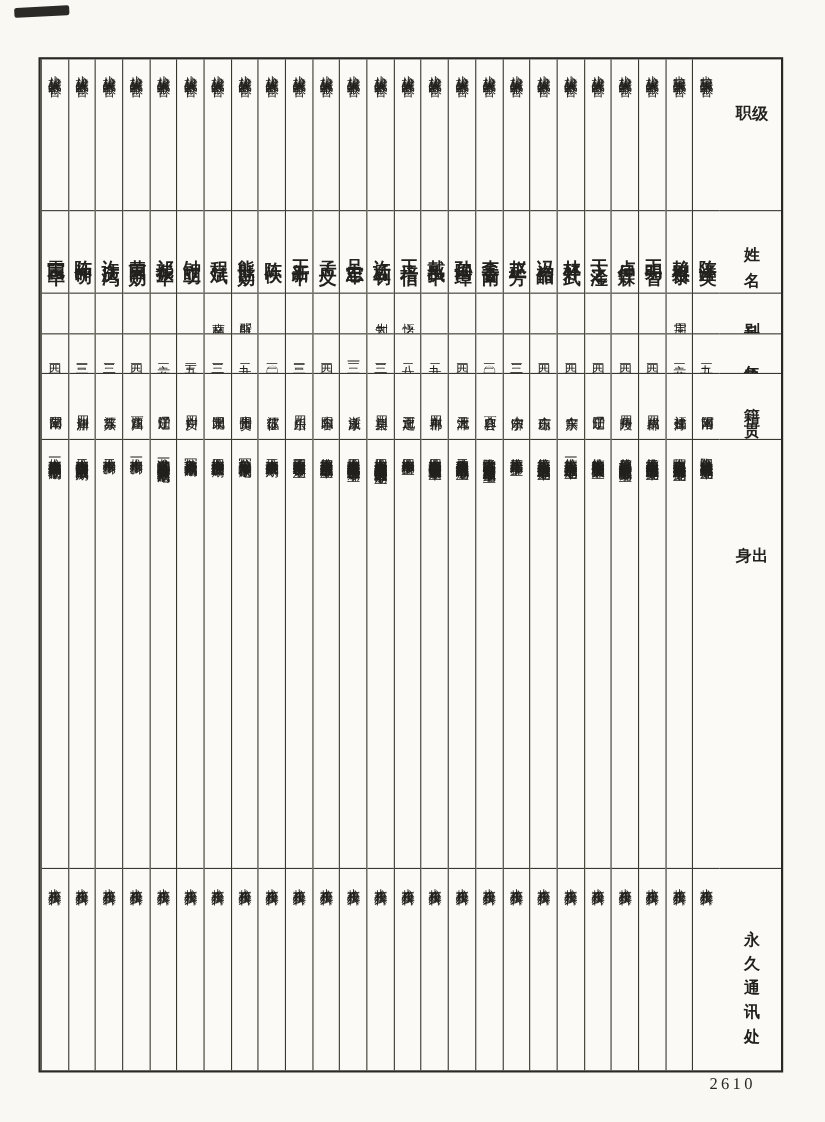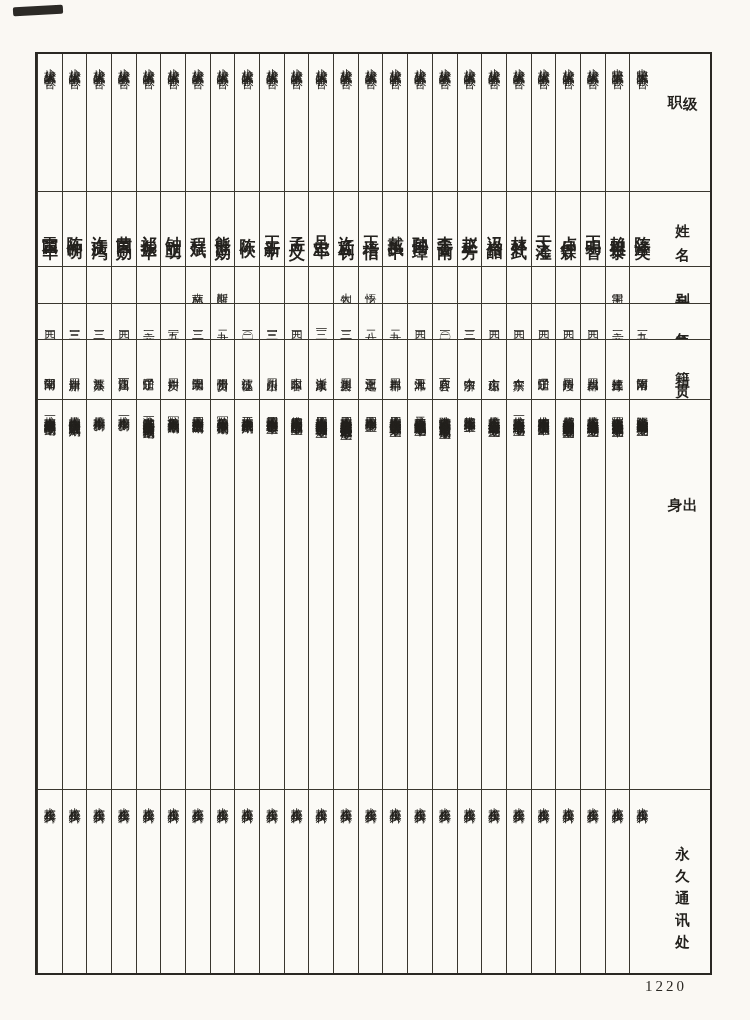--- a/index.html
+++ b/index.html
@@ -703,14 +703,14 @@
         </div>
     <div class="cell origin r-origin">
           <span class="vtext">本校十一期步科战术班四期步校七期</span>
         </div>
     <div class="cell address r-address">
           <span class="vtext">本校步兵科</span>
         </div>
   </div>
 </div>
 
-  <div class="page-number">1220</div>
+  <div class="page-number">2610</div>
 </div>
 
 </body></html>

